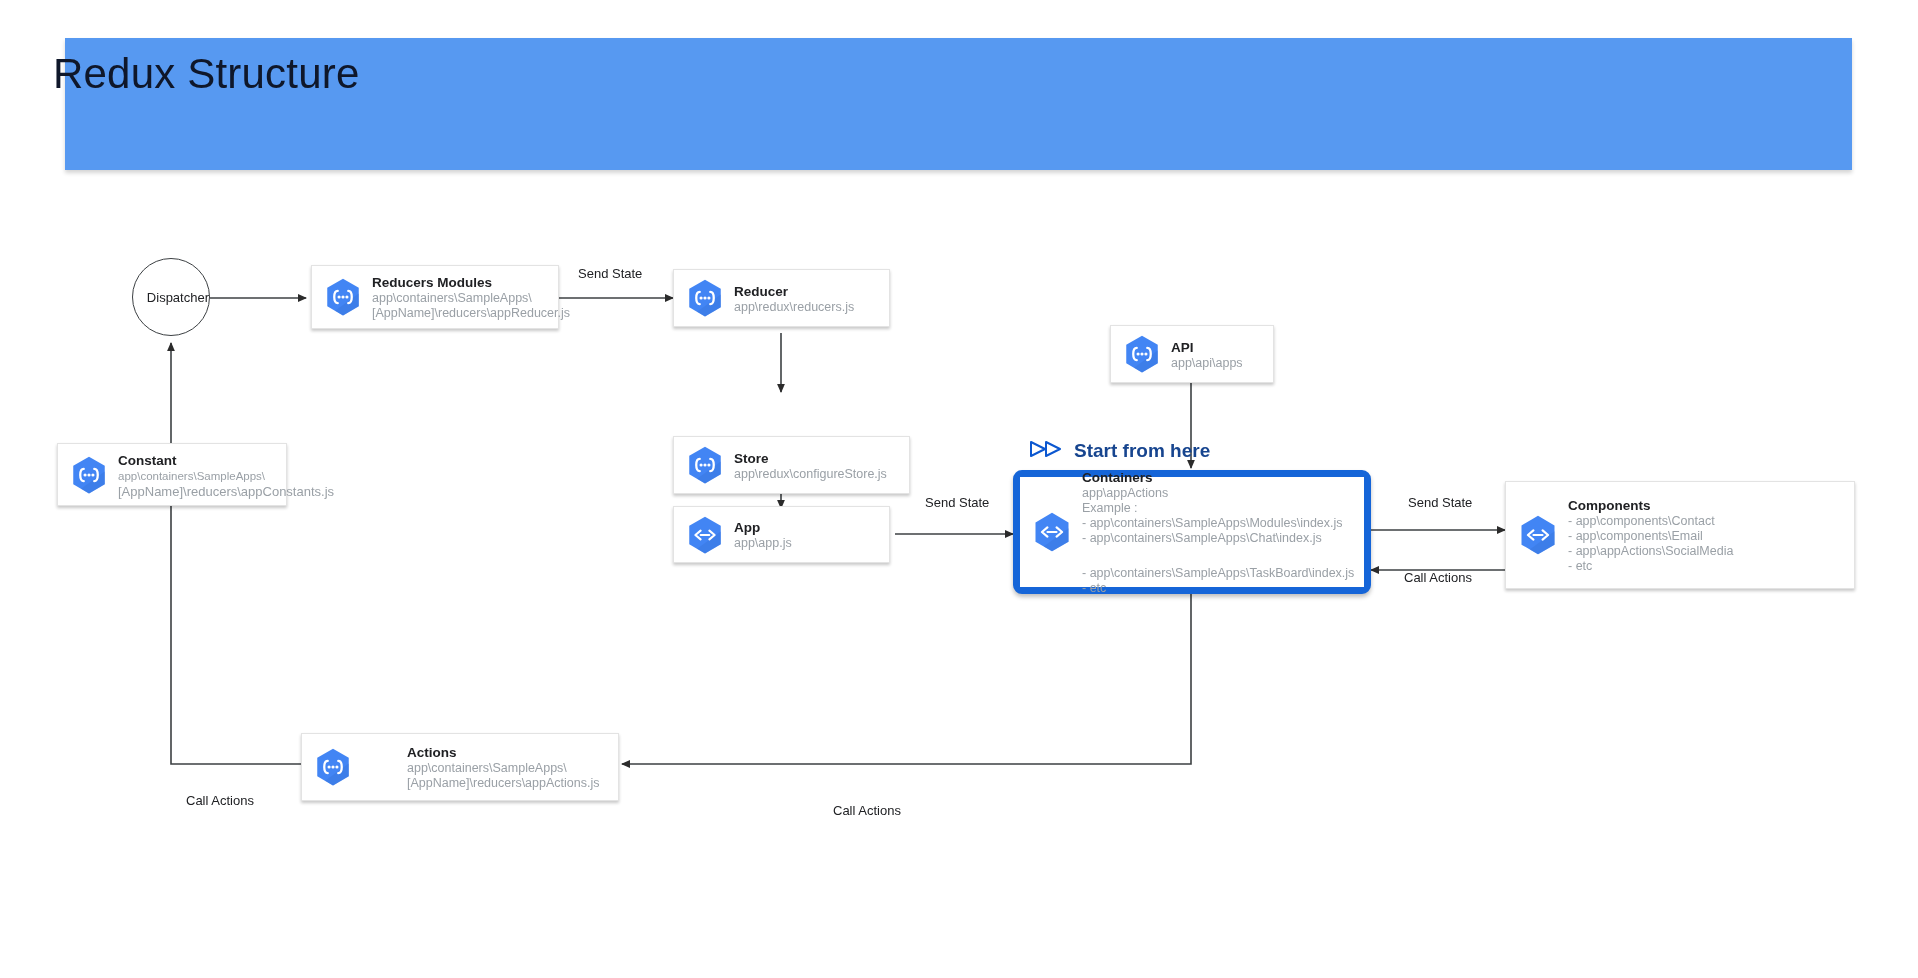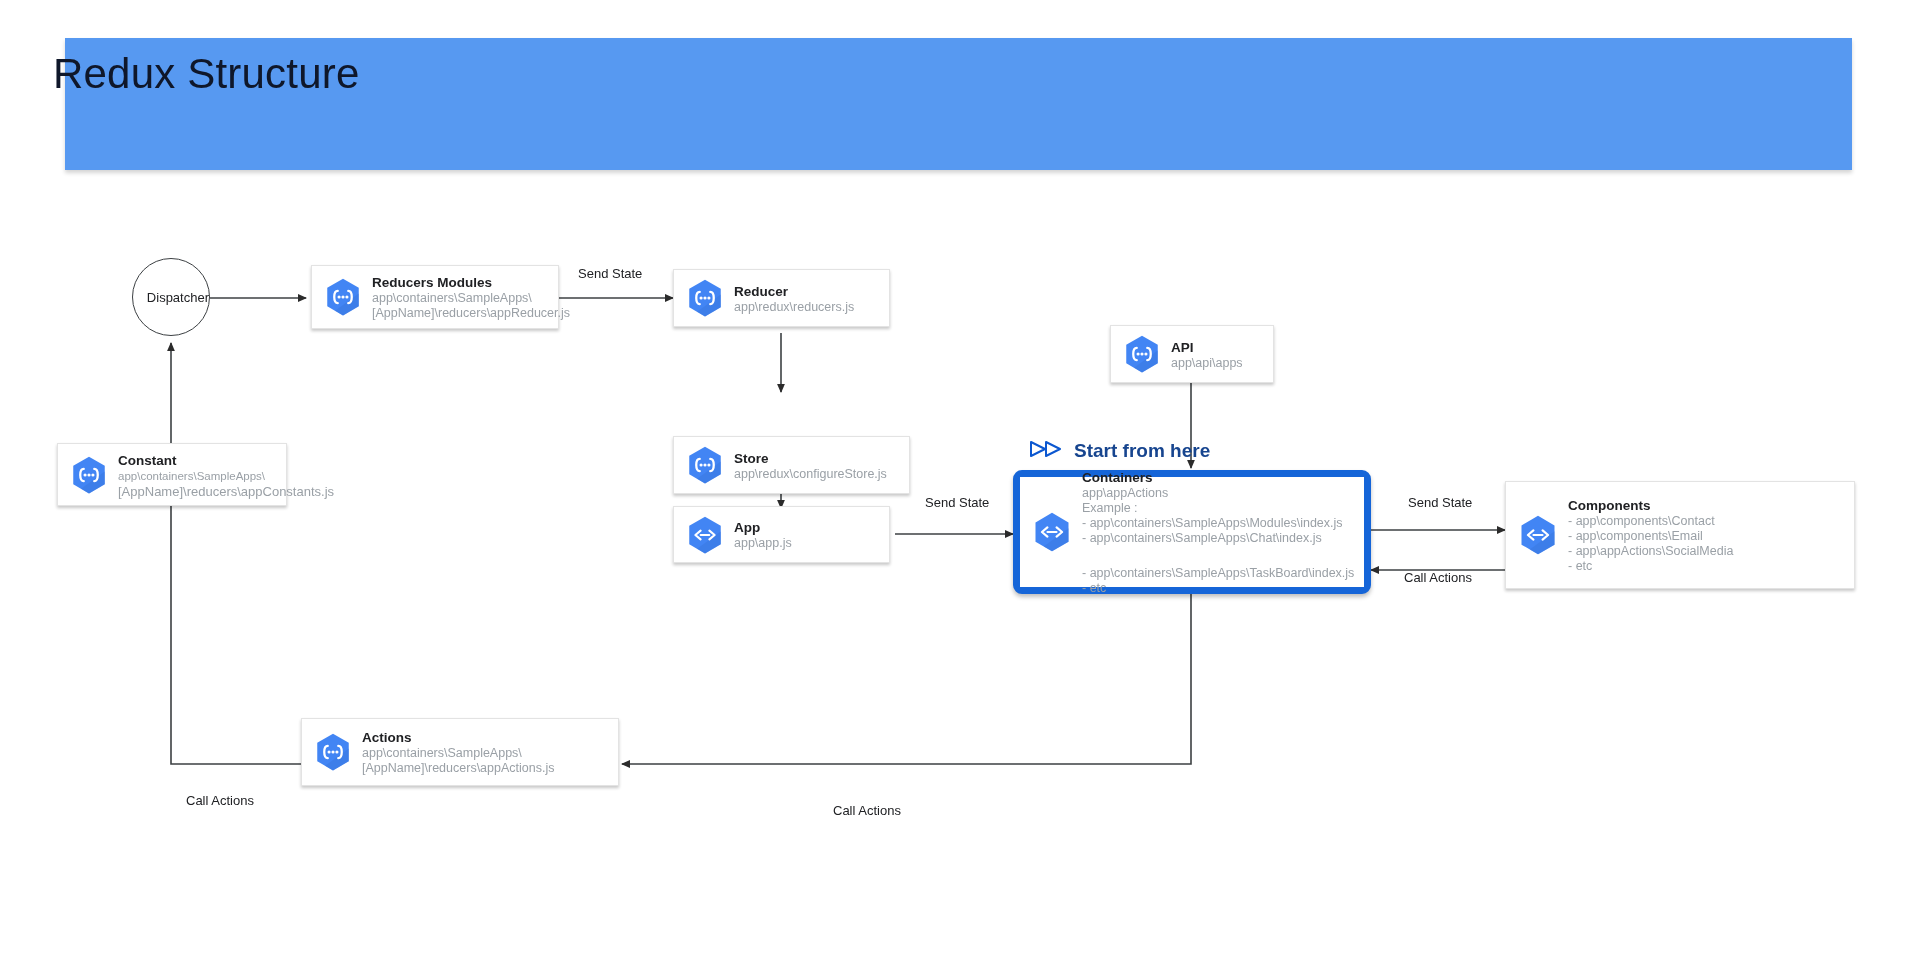--- a/index.html
+++ b/index.html
@@ -340,21 +340,21 @@
         <circle cx="28.5" cy="24" r="1.8" fill="#fff"></circle>
       </svg>
     </span>
     <span class="txt">
       <span class="n-title">Constant</span>
       <span class="n-sub" style="display:block; font-size:11.5px;">app\containers\SampleApps\</span>
       <span class="n-sub" style="display:block; font-size:13px;">[AppName]\reducers\appConstants.js</span>
     </span>
   </div>
 
-  <div class="node" style="left:301px; top:718px; width:318px; height:68px;">
+  <div class="node" style="left:301px; top:733px; width:318px; height:68px;gap:45px;">
     <span class="icon-wrap">
       <svg width="42" height="42" viewBox="0 0 48 48">
         <polygon points="24,3 42,13.5 42,34.5 24,45 6,34.5 6,13.5" fill="#4285f4"></polygon>
         <polygon points="42,20 42,34.5 24,45 15,39.8" fill="#3b78e0" opacity="0.55"></polygon>
         <path d="M18,17 q-4,0 -4,7 q0,7 4,7" stroke="#fff" stroke-width="2.6" fill="none" stroke-linecap="round"></path>
         <path d="M30,17 q4,0 4,7 q0,7 -4,7" stroke="#fff" stroke-width="2.6" fill="none" stroke-linecap="round"></path>
         <circle cx="19.5" cy="24" r="1.8" fill="#fff"></circle>
         <circle cx="24" cy="24" r="1.8" fill="#fff"></circle>
         <circle cx="28.5" cy="24" r="1.8" fill="#fff"></circle>
       </svg>

